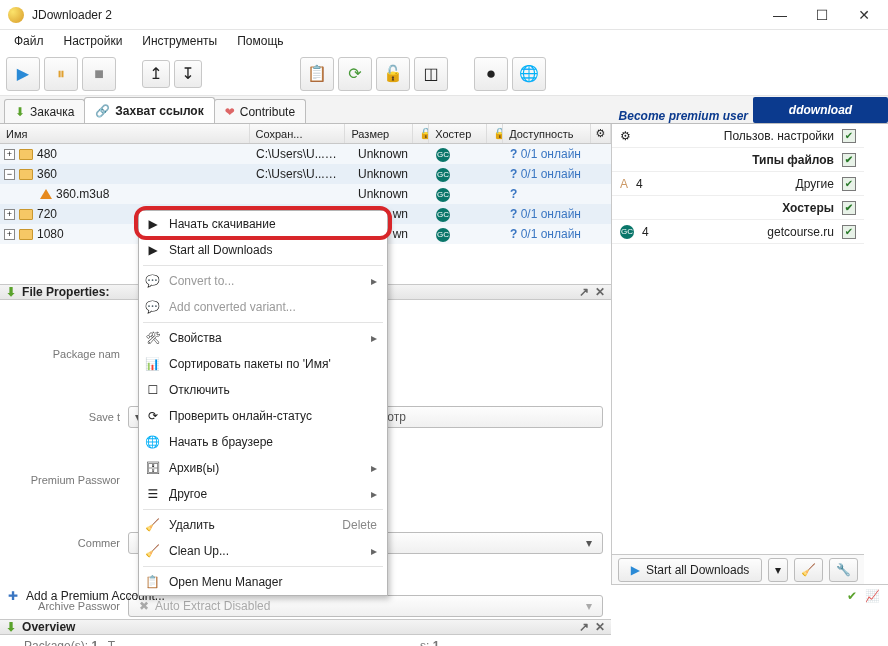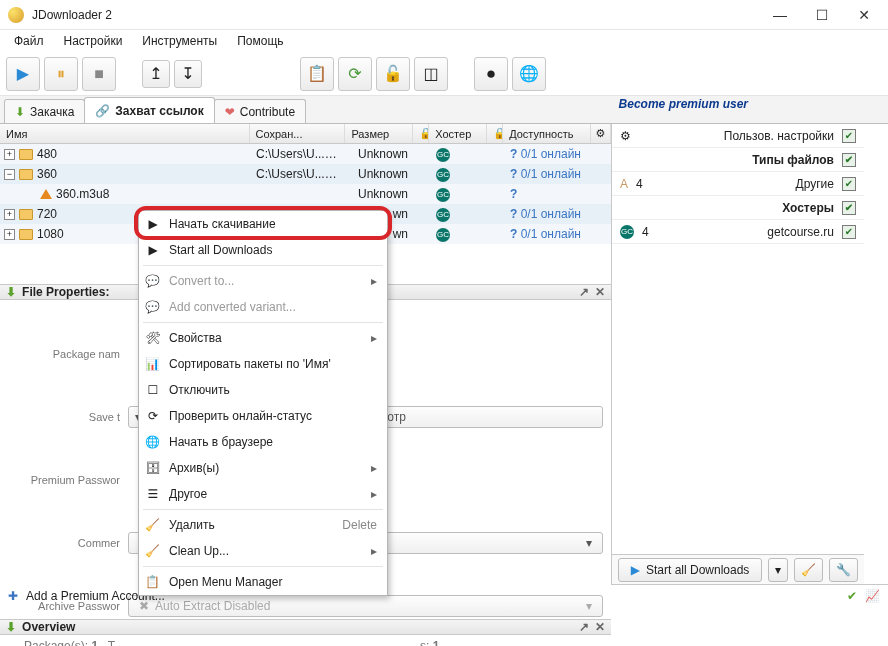--- a/index.html
+++ b/index.html
@@ -10,21 +10,21 @@
 .win-btns { display: flex; gap: 18px; margin-right: 4px; }
 .win-btns span { width: 24px; text-align: center; font-size: 14px; color: #333; }
 .menu-bar { height: 22px; display: flex; align-items: center; padding: 0 6px; gap: 4px; }
 .menu-bar span { padding: 2px 8px; }
 .toolbar { height: 44px; display: flex; align-items: center; padding: 0 6px; gap: 4px; border-bottom: 1px solid #e5e5e5; }
 .tbtn { width: 34px; height: 34px; border: 1px solid #c8c8c8; border-radius: 3px; background: linear-gradient(#fdfdfd,#ececec); display: flex; align-items: center; justify-content: center; font-size: 16px; }
 .tbtn.small { width: 28px; height: 28px; }
 .tab-row { height: 28px; display: flex; align-items: flex-end; padding-left: 4px; border-bottom: 1px solid #bdbdbd; background: #f3f3f3; }
 .tab { height: 24px; padding: 0 10px; display: flex; align-items: center; gap: 5px; border: 1px solid #bdbdbd; border-bottom: none; background: #f8f8f8; border-radius: 3px 3px 0 0; margin-right: -1px; }
 .tab.active { background: #fff; font-weight: 600; height: 26px; }
-.promo { margin-left: auto; height: 26px; display: flex; align-items: flex-start; font-weight: 700; font-style: italic; color: #0b3a8e; padding-right: 140px; position: relative; }
+.promo { margin-left: auto; height: 26px; display: flex; align-items: flex-end; font-weight: 700; font-style: italic; color: #0b3a8e; padding-right: 140px; position: relative; }
 .promo .badge { position: absolute; right: 0; top: 0; height: 26px; width: 135px; background: #0b3a8e; color: #fff; font-style: italic; display: flex; align-items: center; justify-content: center; border-radius: 2px; }
 .columns { display: flex; height: 460px; }
 .left { width: 612px; display: flex; flex-direction: column; border-right: 1px solid #c8c8c8; }
 .right { width: 252px; display: flex; flex-direction: column; }
 .grid-head { height: 22px; display: flex; background: linear-gradient(#fafafa,#e9e9e9); border-bottom: 1px solid #c8c8c8; }
 .gh { border-right: 1px solid #dcdcdc; padding: 3px 6px; font-size: 11px; display: flex; align-items: center; overflow: hidden; }
 .grid-body { flex: none; }
 .row { height: 20px; display: flex; align-items: center; }
 .row:nth-child(odd){ background: #f3f7fb; }
 .row:nth-child(even){ background: #e7eff7; }
@@ -102,20 +102,21 @@
   <div class="tab active">
       <span>🔗</span>
       <span>Захват ссылок</span>
     </div>
   <div class="tab">
       <span style="color:#d66">❤</span>
       <span>Contribute</span>
     </div>
   <div class="promo">
     <span>Become premium user</span>
+    <span class="badge">ddownload</span>
   </div>
 </div>
 
 <div class="columns">
   <div class="left">
 
     <div class="grid-head">
       <div class="gh" style="width:250px">Имя</div>
       <div class="gh" style="width:96px">Сохран...</div>
       <div class="gh" style="width:68px">Размер</div>

